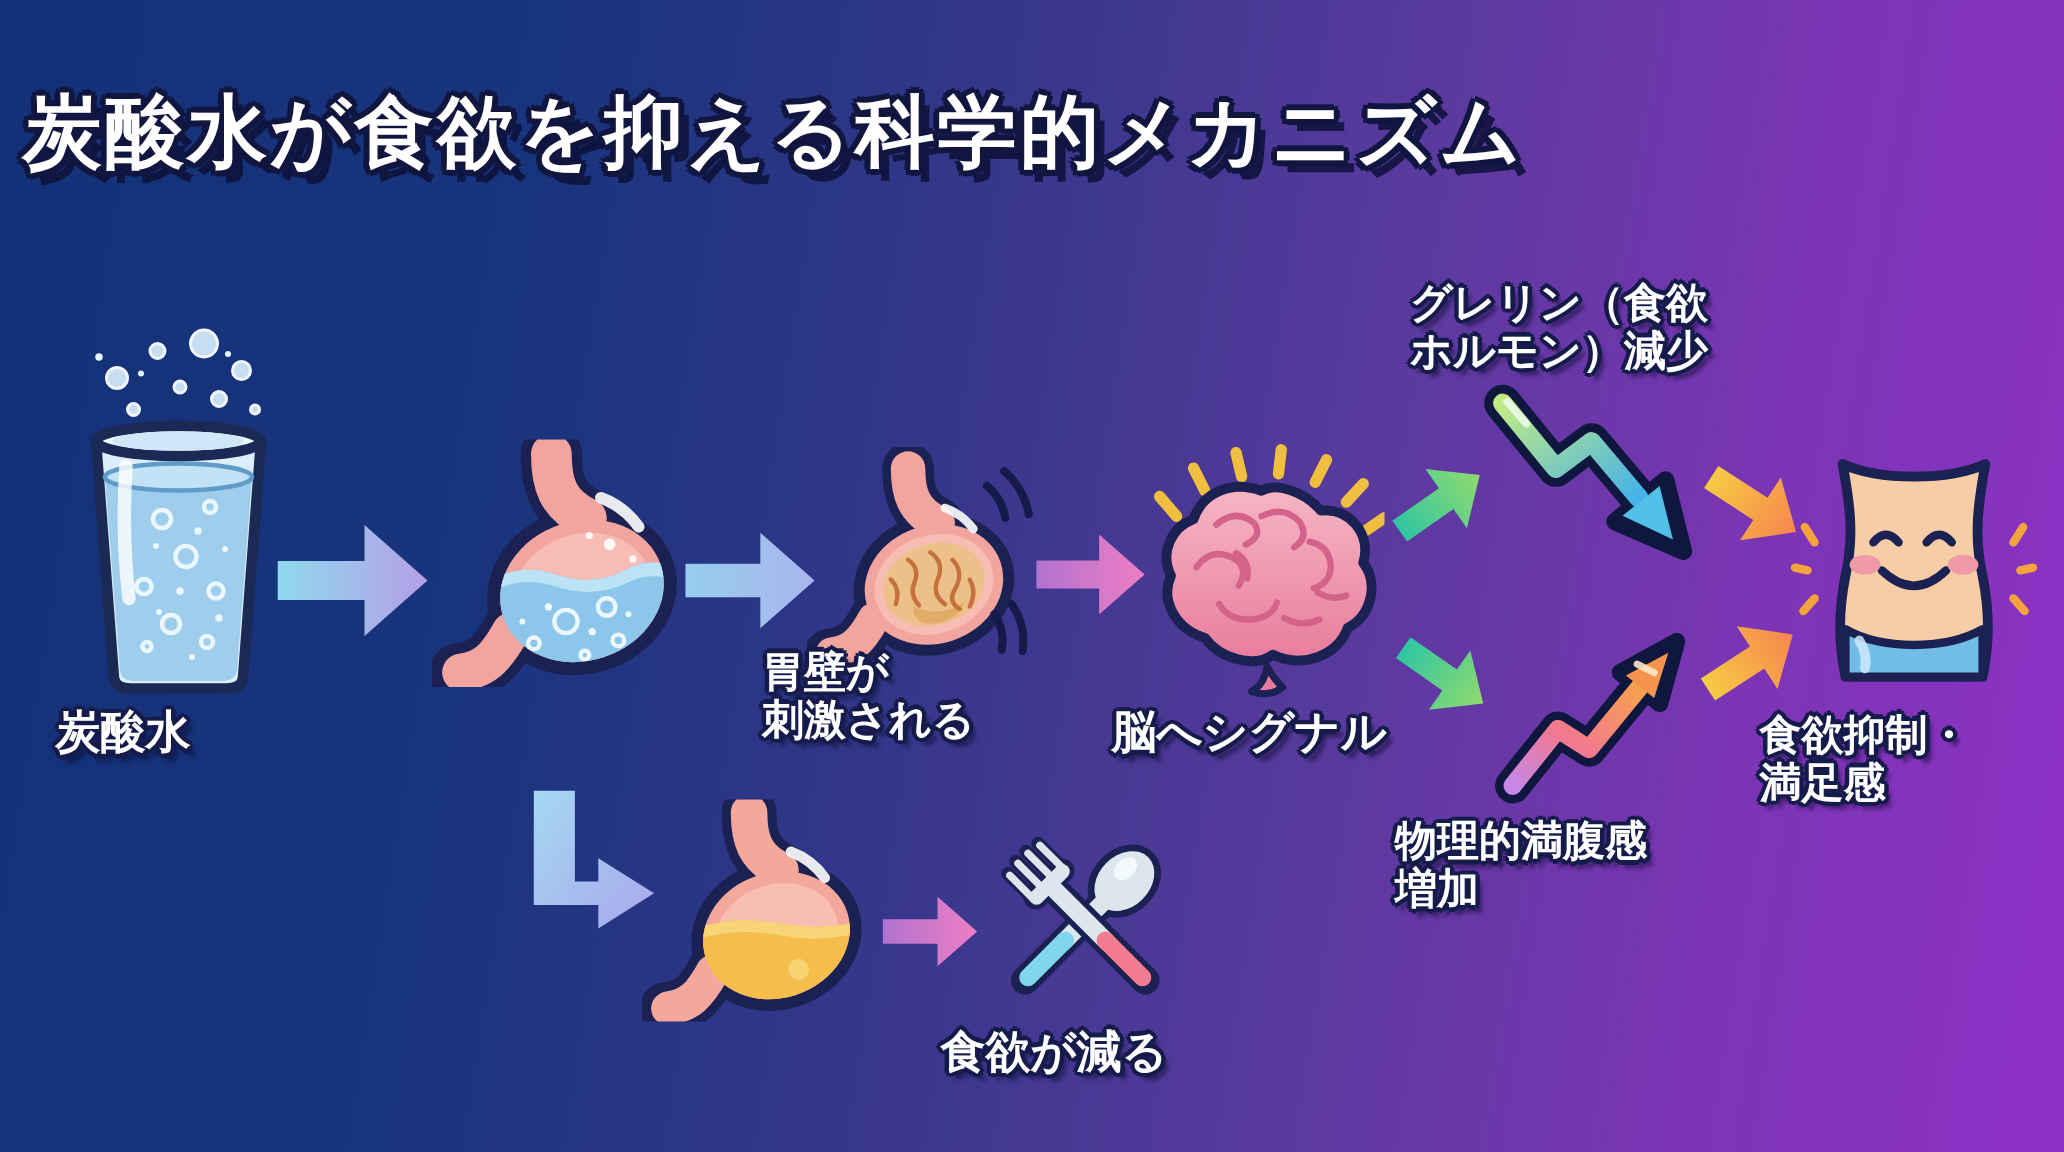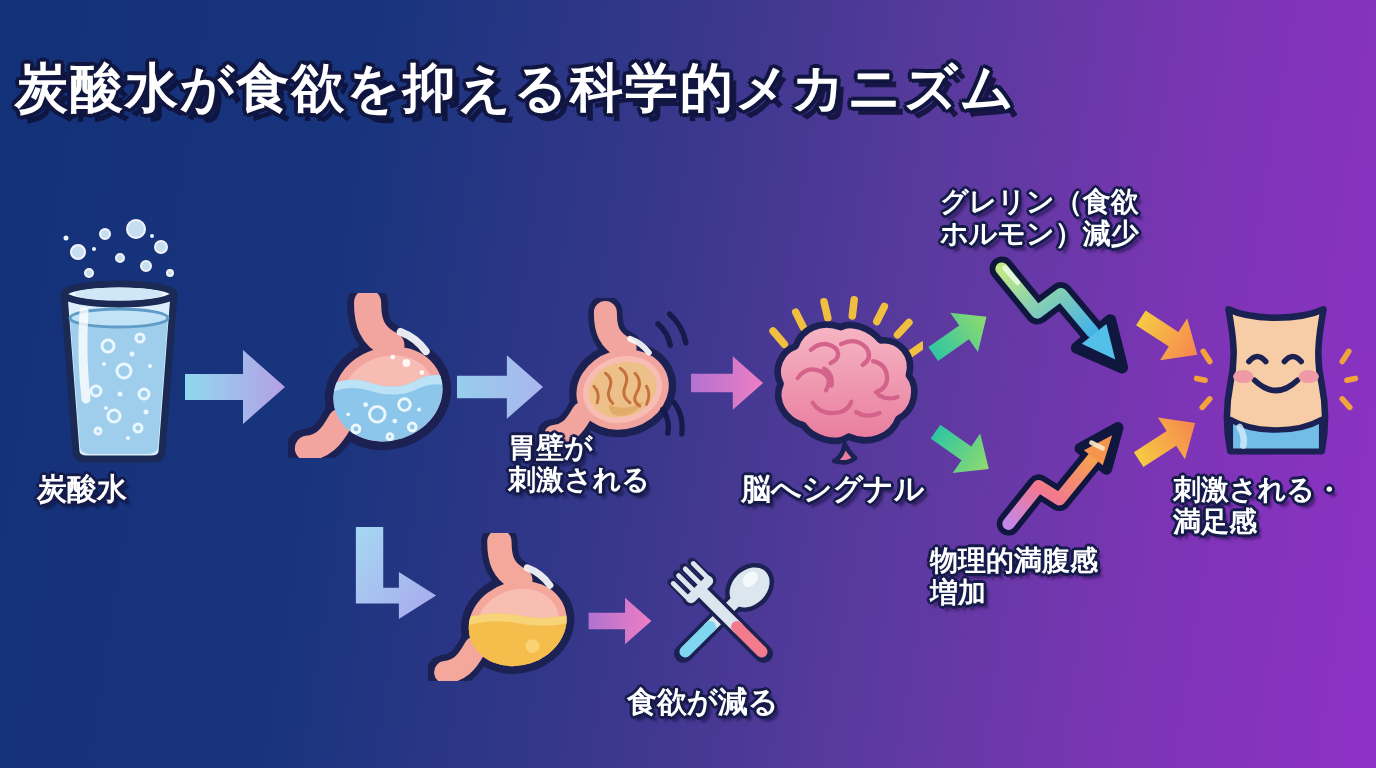--- a/index.html
+++ b/index.html
@@ -322,21 +322,21 @@
       <g fill="none" stroke="#1b2152" stroke-width="6" stroke-linecap="round">
         <path d="M56,66 q9,-11 18,0"></path>
         <path d="M94,66 q9,-11 18,0"></path>
         <path d="M62,86 q23,22 46,0"></path>
       </g>
       <ellipse cx="50" cy="82" rx="11" ry="7" fill="#f09aa8"></ellipse>
       <ellipse cx="120" cy="82" rx="11" ry="7" fill="#f09aa8"></ellipse>
     </svg>
   </div>
   <div class="label small" style="left:1173px;top:474px;width:200px;">
-    <span class="ln">刺激される・</span>
+    <span class="ln">食欲抑制・</span>
     <span class="ln">満足感</span>
   </div>
 
   <div class="arr" style="left:350px;top:526px;">
     <svg width="88" height="100" viewBox="0 0 90 100">
       <defs>
           <linearGradient id="gL" x1="0" y1="0" x2="1" y2="1">
             <stop offset="0" stop-color="#a5d8f2"></stop>
             <stop offset="1" stop-color="#a9a8ec"></stop>
           </linearGradient>

